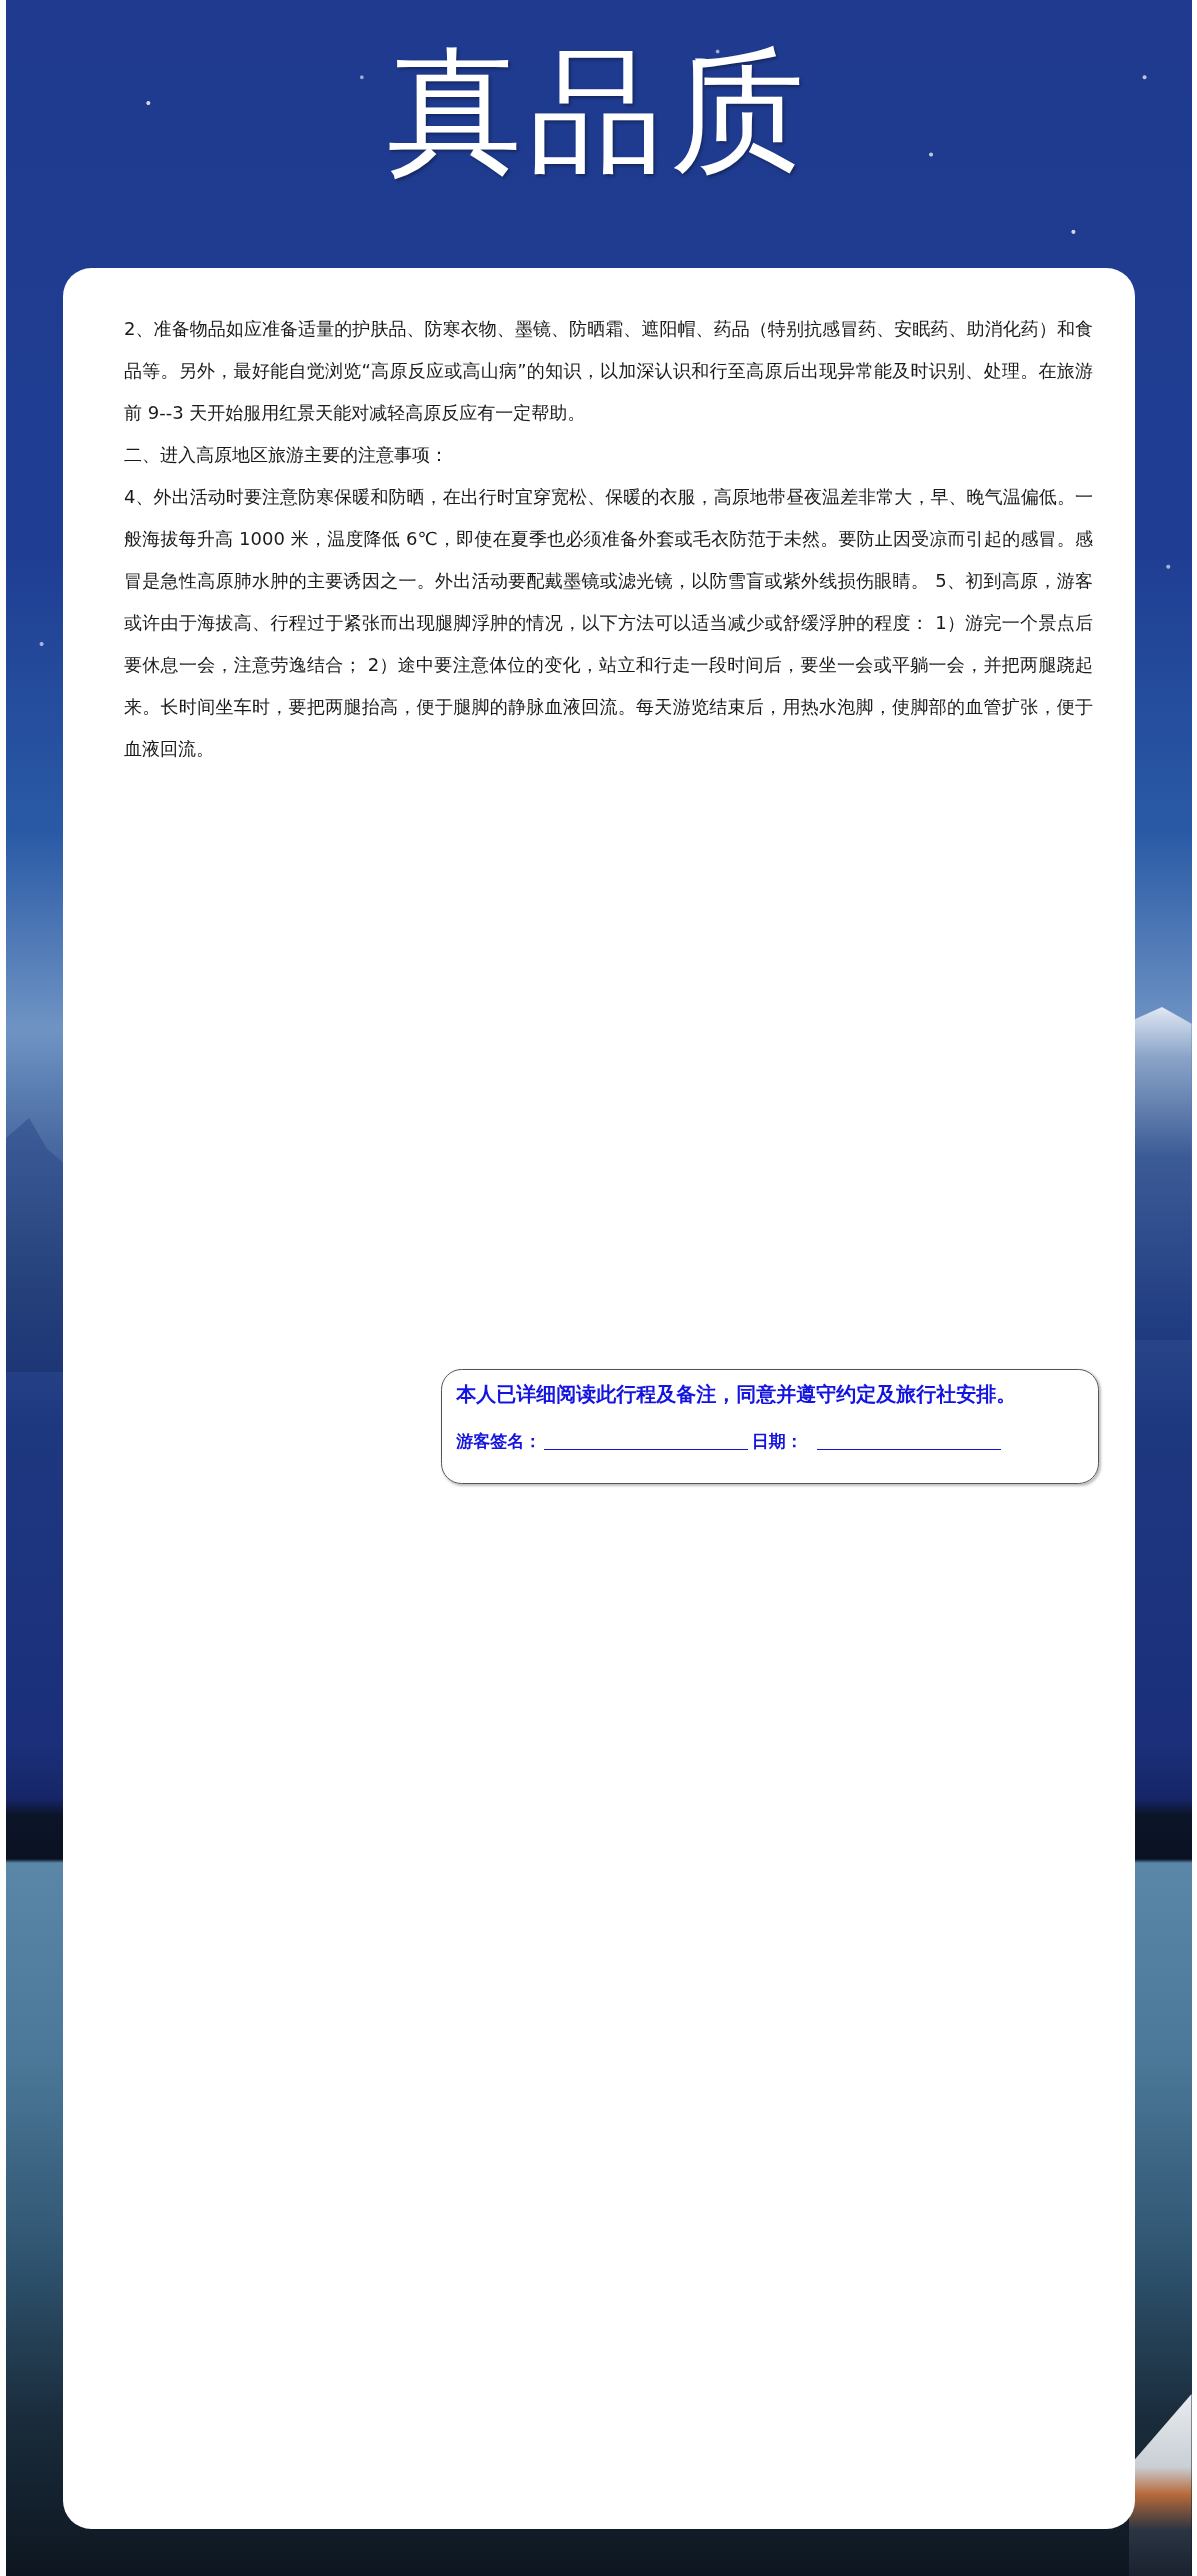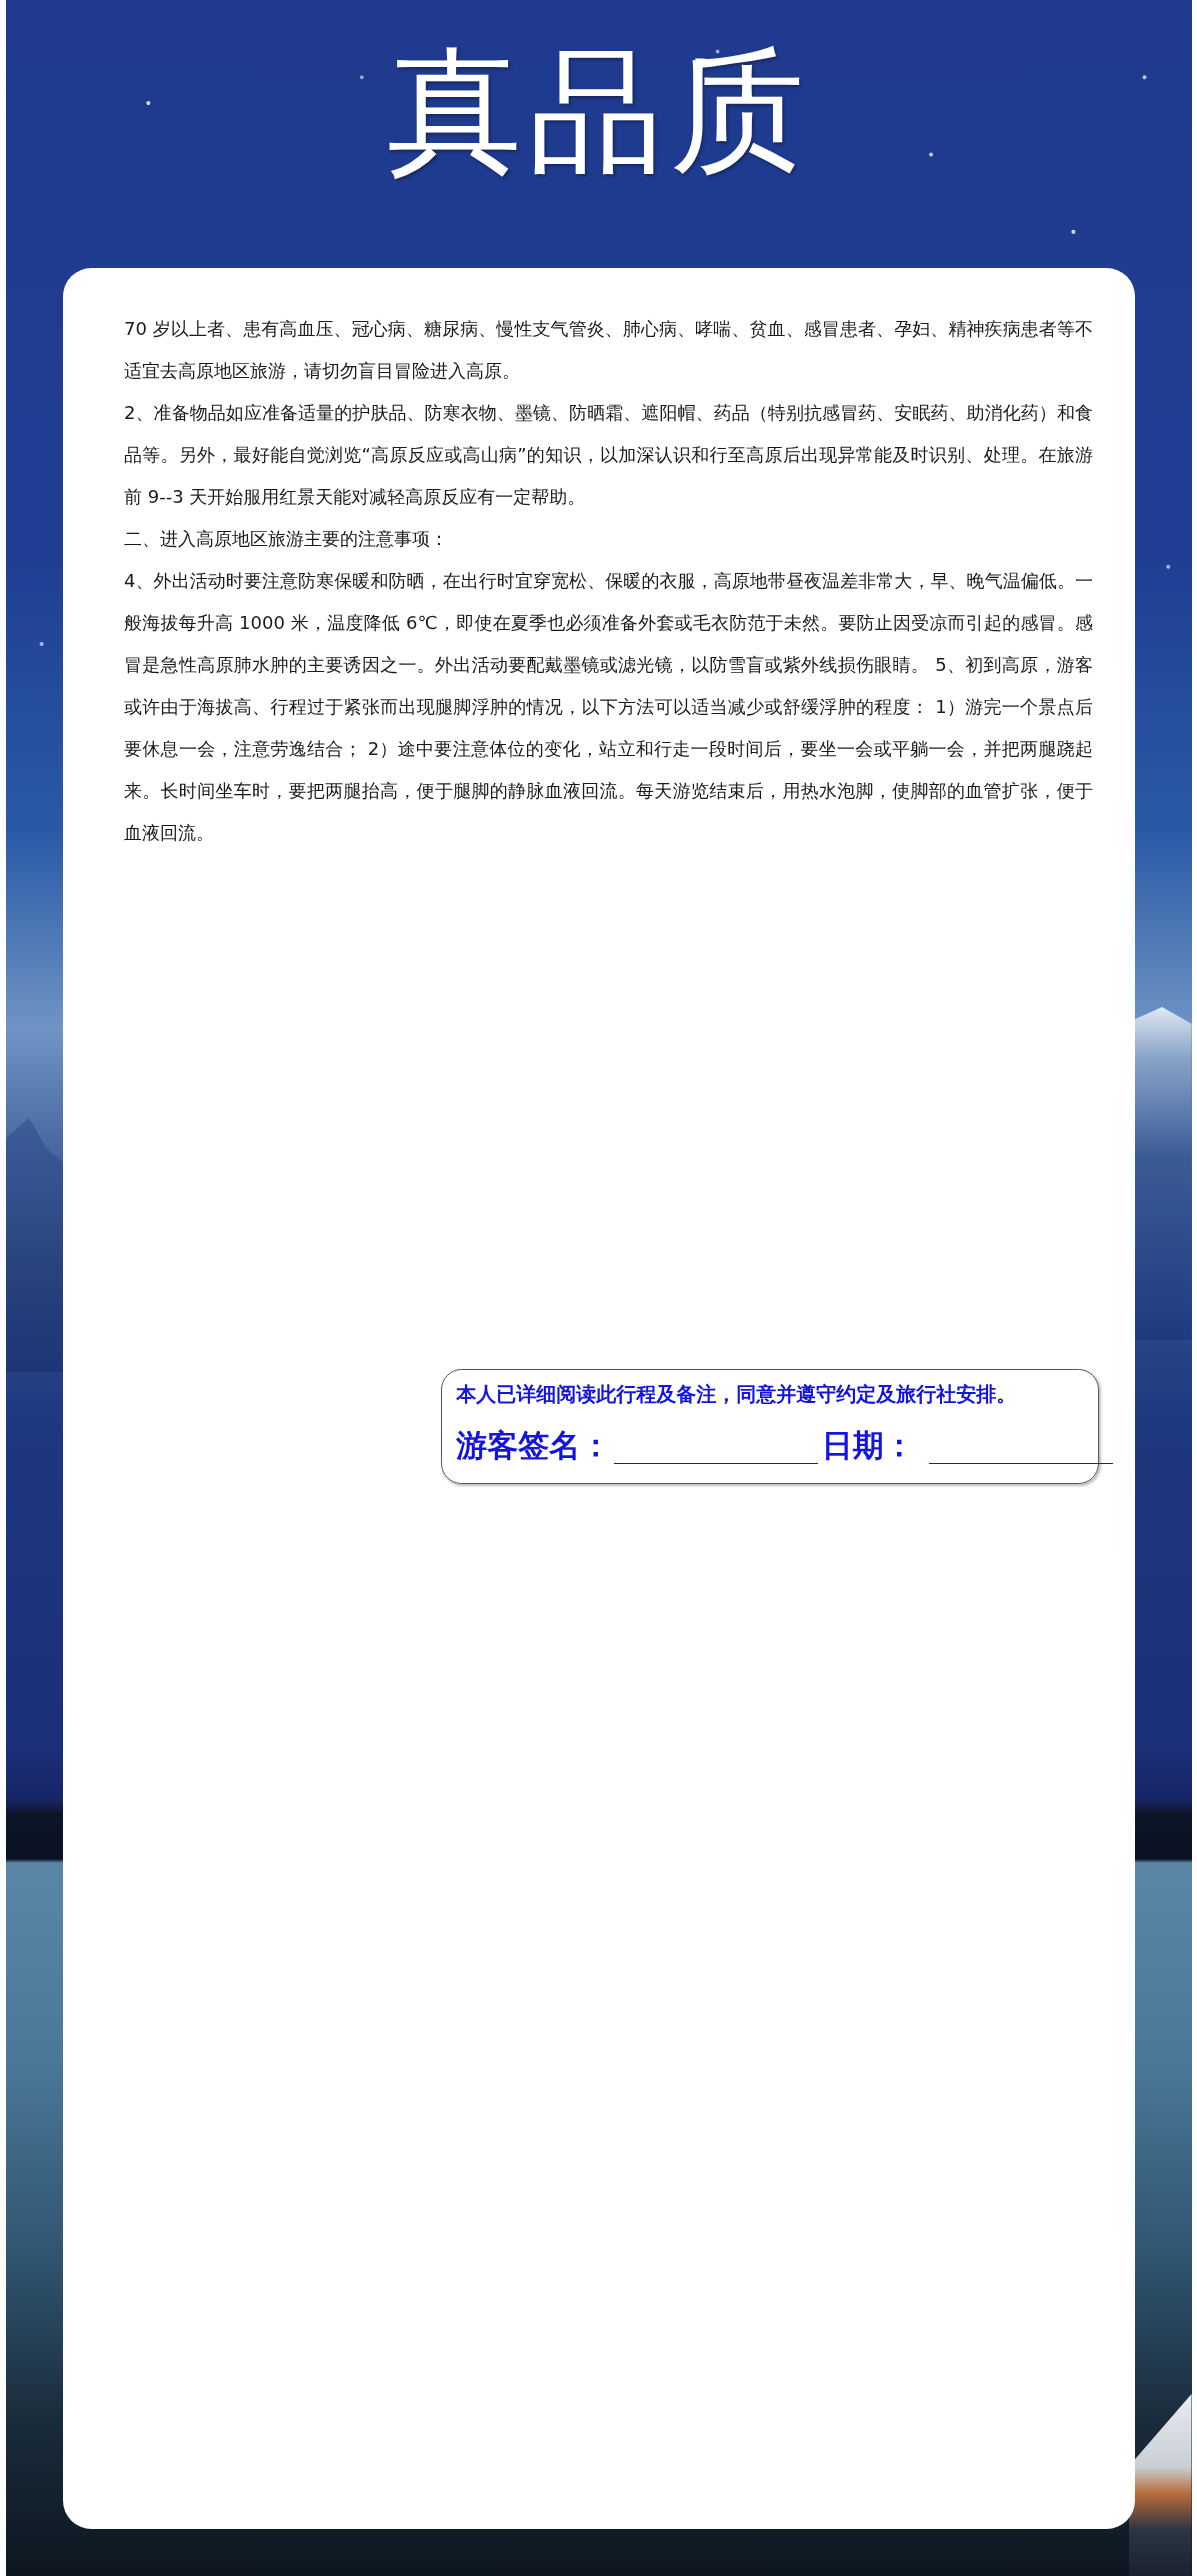--- a/index.html
+++ b/index.html
@@ -61,40 +61,39 @@
     color: #1a1a1a; font-size: 18px; line-height: 42px;
     text-align: justify;
   }
   .content p { margin: 0; }
   .sign-box {
     position: absolute; left: 378px; top: 1101px; width: 648px; height: 113px;
     border: 1.6px solid #555; border-radius: 20.6px; box-shadow: 1.6px 1.6px 2.4px rgba(0,0,0,.25);
     color: #1414e0; font-family: "DejaVu Serif", "Liberation Serif", serif; font-weight: bold; padding-left: 8px;
   }
   .sign-line1 { position: absolute; left: 14.3px; top: 11px; font-size: 20px; white-space: nowrap; }
-  .sign-line2 { position: absolute; left: 14.3px; top: 55px; font-size: 31px; white-space: nowrap; display: flex; align-items: flex-end; }
+  .sign-line2 { position: absolute; left: 14.3px; top: 55px; font-size: 17px; white-space: nowrap; display: flex; align-items: flex-end; }
   .blank { display: inline-block; border-bottom: 1.6px solid #1414e0; height: 24px; margin: 0 3.2px 3.2px; }
   .blank.name { width: 204px; }
   .blank.date { width: 184px; margin-left: 14.3px; }
 </style>
 </head>
 <body>
 
 <div class="bg">
   <div class="stars"></div>
   <div class="mountain-left"></div>
   <div class="mountain-right"></div>
   <div class="boat"></div>
 </div>
 
 <div class="title">真品质</div>
 
 <div class="card">
   <div class="content">
-    <p>70 岁以上者、患有高血压、冠心病、糖尿病、慢性支气管炎、肺心病、哮喘、贫血、感冒患者、孕妇、精神疾病患者等不适宜去高原地区旅游，请切勿盲目冒险进入高原。</p>
     <p> 2、准备物品如应准备适量的护肤品、防寒衣物、墨镜、防晒霜、遮阳帽、药品（特别抗感冒药、安眠药、助消化药）和食品等。另外，最好能自觉浏览“高原反应或高山病”的知识，以加深认识和行至高原后出现异常能及时识别、处理。在旅游前 9--3 天开始服用红景天能对减轻高原反应有一定帮助。</p>
     <p>二、进入高原地区旅游主要的注意事项：</p>
     <p>4、外出活动时要注意防寒保暖和防晒，在出行时宜穿宽松、保暖的衣服，高原地带昼夜温差非常大，早、晚气温偏低。一般海拔每升高 1000 米，温度降低 6℃，即使在夏季也必须准备外套或毛衣防范于未然。要防止因受凉而引起的感冒。感冒是急性高原肺水肿的主要诱因之一。外出活动要配戴墨镜或滤光镜，以防雪盲或紫外线损伤眼睛。 5、初到高原，游客或许由于海拔高、行程过于紧张而出现腿脚浮肿的情况，以下方法可以适当减少或舒缓浮肿的程度： 1）游完一个景点后要休息一会，注意劳逸结合； 2）途中要注意体位的变化，站立和行走一段时间后，要坐一会或平躺一会，并把两腿跷起来。长时间坐车时，要把两腿抬高，便于腿脚的静脉血液回流。每天游览结束后，用热水泡脚，使脚部的血管扩张，便于血液回流。</p>
   </div>
 
   <div class="sign-box">
     <div class="sign-line1">本人已详细阅读此行程及备注，同意并遵守约定及旅行社安排。</div>
     <div class="sign-line2">
       <span>游客签名：</span>
       <span class="blank name"></span>

